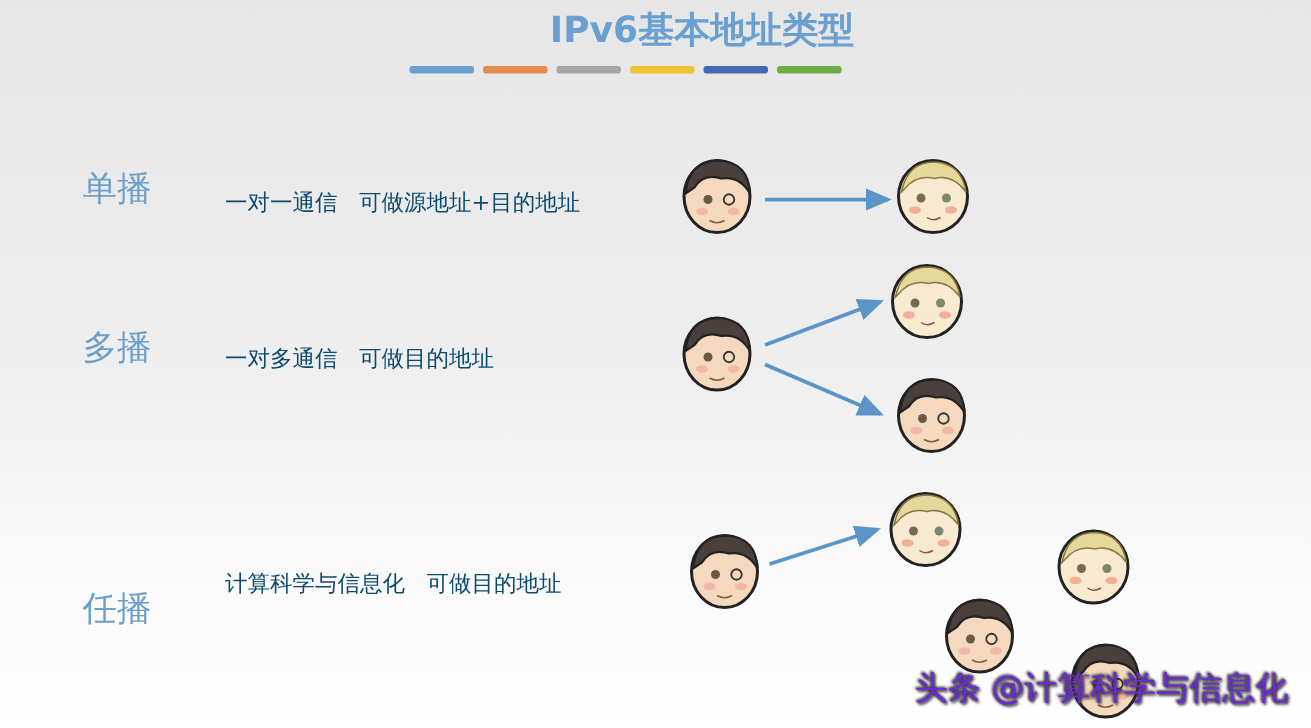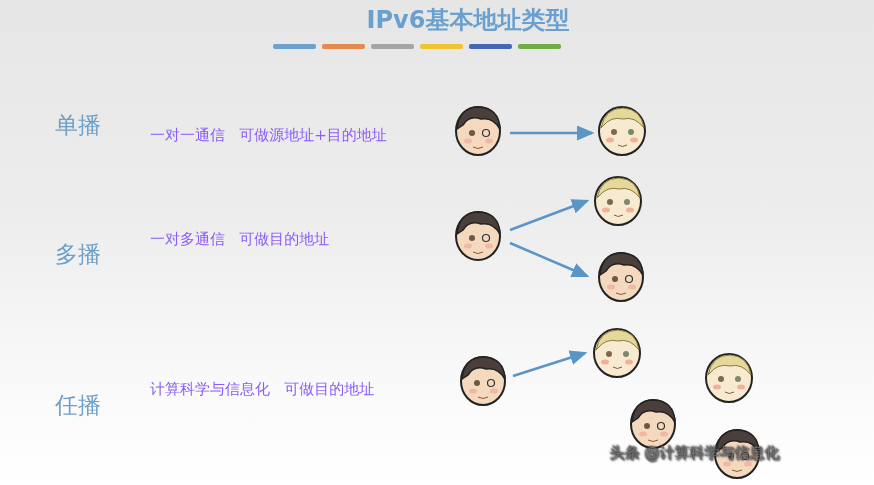--- a/index.html
+++ b/index.html
@@ -12,27 +12,27 @@
     position:absolute; left:0; width:874px; top:4px; text-align:center;
     font-size:24px; font-weight:bold; color:#6aa0cf; letter-spacing:0px;margin-left:31px;
   }
   .bars { position:absolute; top:44px; left:273px; display:flex; gap:6px; }
   .bar { width:43px; height:5px; border-radius:2px; }
   .label {
     position:absolute; left:55px; font-size:23px; color:#6e9fc8;
     font-family: "DejaVu Serif", serif;
   }
   .desc {
-    position:absolute; left:150px; font-size:15px; color:#8b5cf6;
+    position:absolute; left:150px; font-size:15px; color:#0c4a6e;
     font-family: "DejaVu Serif", serif; white-space:pre;
   }
   .face { position:absolute; width:50px; height:54px; }
   svg.arrows { position:absolute; left:0; top:0; }
   .watermark {
-    position:absolute; left:610px; top:444px; font-size:15px; color:#737373;
+    position:absolute; left:610px; top:444px; font-size:22px; color:#6d28d9;
     text-shadow: 0 0 2px #333, 1px 1px 2px #333, -1px -1px 2px #333;
     font-family:"DejaVu Sans", sans-serif;
   }
 </style>
 </head>
 <body>
 
 <svg width="0" height="0" style="position:absolute">
   <defs>
     <symbol id="face-dark" viewBox="0 0 50 54">
@@ -66,21 +66,21 @@
   <div class="bar" style="background:#e58a4e"></div>
   <div class="bar" style="background:#a5a5a5"></div>
   <div class="bar" style="background:#f0c330"></div>
   <div class="bar" style="background:#4668b2"></div>
   <div class="bar" style="background:#70ad47"></div>
 </div>
 
 <div class="label" style="top:110px">单播</div>
 <div class="desc" style="top:126px">一对一通信   可做源地址+目的地址</div>
 
-<div class="label" style="top:239px">多播</div>
+<div class="label" style="top:216px">多播</div>
 <div class="desc" style="top:230px">一对多通信   可做目的地址</div>
 
 <div class="label" style="top:390px">任播</div>
 <div class="desc" style="top:380px">计算科学与信息化   可做目的地址</div>
 
 <svg class="arrows" width="874" height="485">
   <line x1="510" y1="133" x2="592" y2="133" stroke="#5b95c8" stroke-width="2.5" marker-end="url(#ah)"></line>
   <line x1="510" y1="230" x2="587" y2="201" stroke="#5b95c8" stroke-width="2.5" marker-end="url(#ah)"></line>
   <line x1="510" y1="243" x2="587" y2="276" stroke="#5b95c8" stroke-width="2.5" marker-end="url(#ah)"></line>
   <line x1="513" y1="376" x2="585" y2="353" stroke="#5b95c8" stroke-width="2.5" marker-end="url(#ah)"></line>

